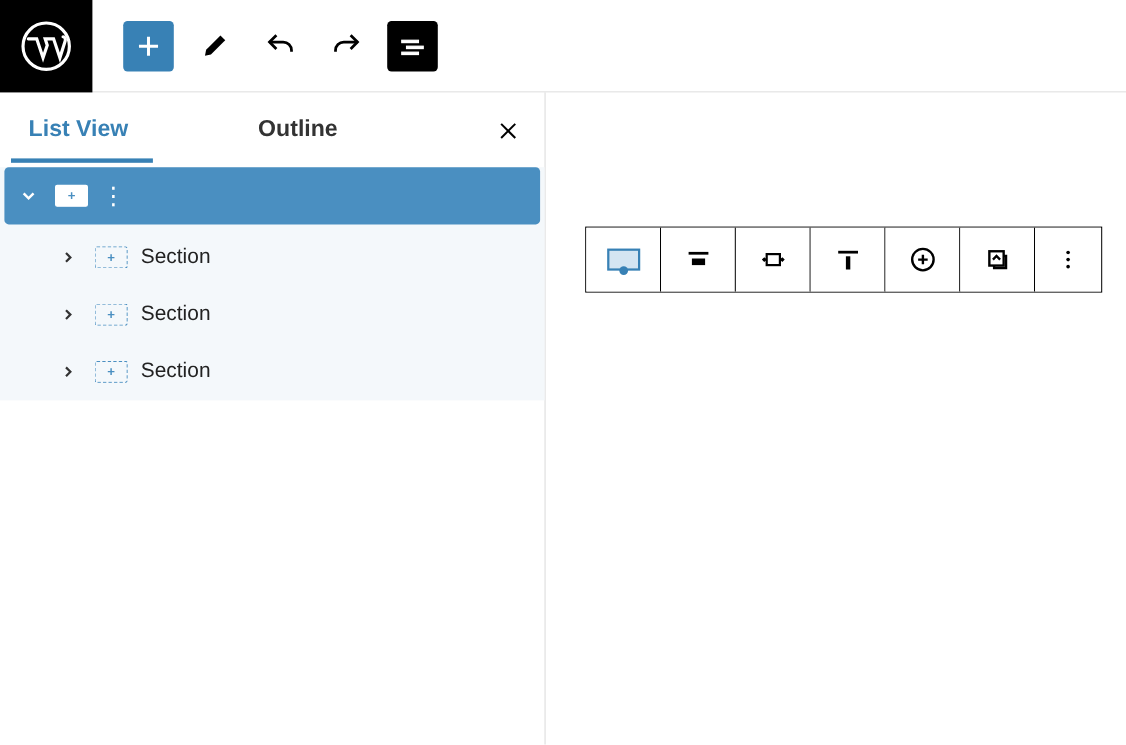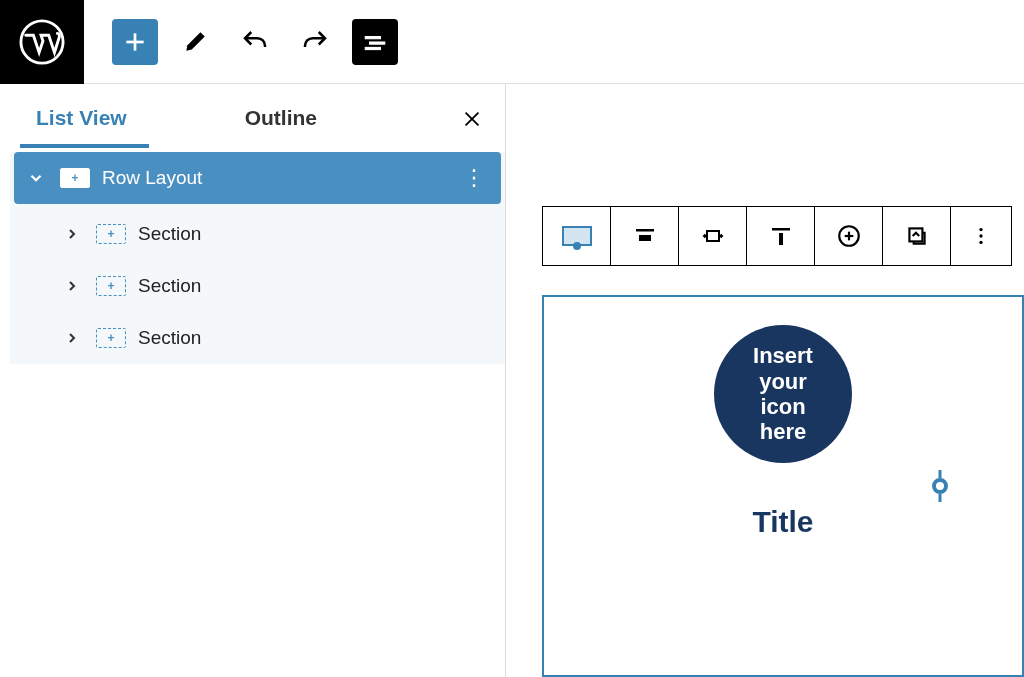--- a/index.html
+++ b/index.html
@@ -9,21 +9,21 @@
     .wp-logo { width: 84px; height: 84px; background: #000; display: flex; align-items: center; justify-content: center; }
     .wp-logo svg { width: 46px; height: 46px; }
     .topbar-tools { display: flex; align-items: center; gap: 14px; padding-left: 28px; }
     .tool-btn { width: 46px; height: 46px; border: none; background: transparent; border-radius: 4px; display: flex; align-items: center; justify-content: center; cursor: pointer; }
     .tool-btn.add { background: #3881b5; }
     .tool-btn.add svg { stroke: #fff; }
     .tool-btn.list-view { background: #000; }
     .tool-btn.list-view svg { stroke: #fff; fill: #fff; }
     
     .main { display: flex; height: calc(677px - 84px); }
-    .sidebar { width: 496px; border-right: 1px solid #ddd; margin-left: 10px; }
+    .sidebar { width: 496px; border-right: 1px solid #ddd; }
     .tabs { display: flex; align-items: center; padding: 0 10px; position: relative; }
     .tab { padding: 22px 22px 18px 16px; font-size: 21px; font-weight: 600; color: #000; border: none; background: transparent; cursor: pointer; }
     .tab.active { color: #3881b5; border-bottom: 4px solid #3881b5; padding-bottom: 14px; }
     .tab.outline { margin-left: 80px; color: #333; font-weight: 700; }
     .close-btn { position: absolute; right: 18px; top: 22px; width: 30px; height: 30px; background: transparent; border: none; cursor: pointer; font-size: 28px; line-height: 1; }
     
     .block-tree { background: #f4f8fb; padding-top: 0; }
     .tree-item { display: flex; align-items: center; height: 52px; padding-left: 14px; font-size: 19px; position: relative; cursor: pointer; }
     .tree-item.selected { background: #4a8fc1; color: #fff; border-radius: 4px; margin: 4px; padding-left: 10px; }
     .tree-item.child { padding-left: 50px; color: #222; }
@@ -113,21 +113,20 @@
     <div class="block-tree">
       <div class="tree-item selected">
         <span class="tree-toggle">
           <svg width="18" height="18" viewBox="0 0 24 24" fill="none" stroke="#fff" stroke-width="3">
               <polyline points="6 9 12 15 18 9"></polyline>
             </svg>
         </span>
         <span class="block-icon">
             <span class="block-icon-inner">+</span>
           </span>
-        <span class="tree-label">Row Layout</span>
         <span class="tree-more">⋮</span>
       </div>
       <div class="tree-item child">
         <span class="tree-toggle">
           <svg width="16" height="16" viewBox="0 0 24 24" fill="none" stroke="#333" stroke-width="3">
               <polyline points="9 6 15 12 9 18"></polyline>
             </svg>
         </span>
         <span class="block-icon">
             <span class="block-icon-inner">+</span>
@@ -201,26 +200,14 @@
       </button>
       <button class="block-toolbar-btn">
         <svg width="22" height="22" viewBox="0 0 24 24" fill="#000">
             <circle cx="12" cy="5" r="1.8"></circle>
             <circle cx="12" cy="12" r="1.8"></circle>
             <circle cx="12" cy="19" r="1.8"></circle>
           </svg>
       </button>
     </div>
 
-    <div class="row-layout-block">
-      <div class="section-content">
-        <div class="icon-circle">
-          <span>Insert</span>
-          <span>your</span>
-          <span>icon</span>
-          <span>here</span>
-        </div>
-        <div class="section-title">Title</div>
-      </div>
-      <div class="col-handle"></div>
-    </div>
   </div>
 </div>
 
 </body></html>

